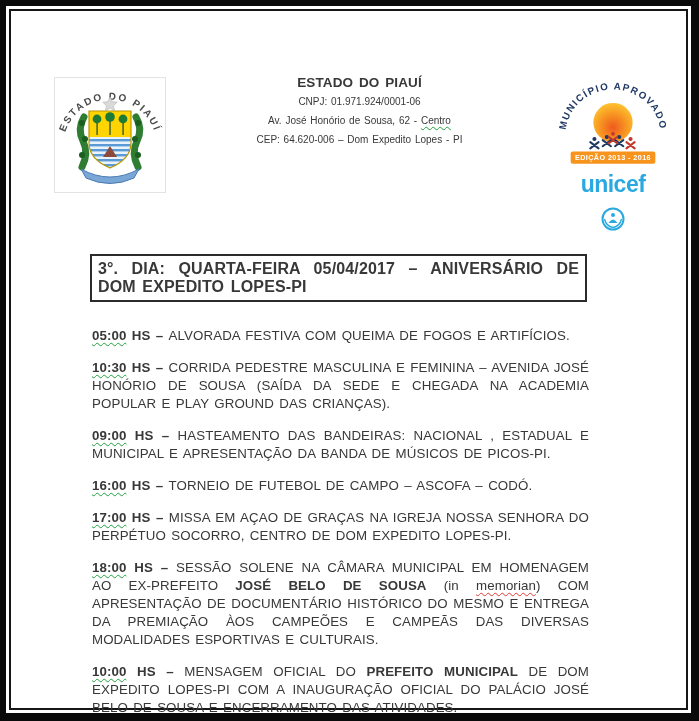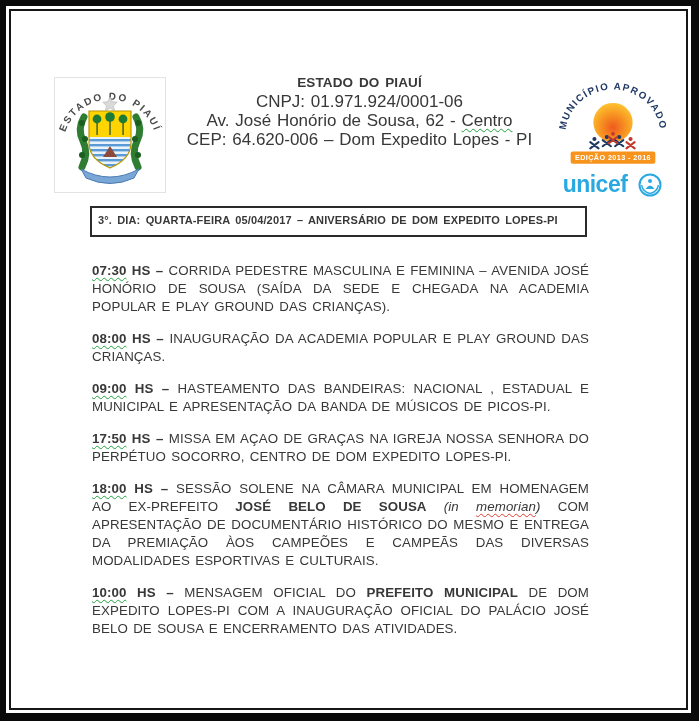--- a/index.html
+++ b/index.html
@@ -27,41 +27,41 @@
     overflow:hidden;
     font-family:"Liberation Sans","DejaVu Sans",sans-serif;
     color:var(--c-text);
   }
   .content{position:relative;padding:67px 0 0 0;}
   
   .header{display:flex;align-items:flex-start;margin:0 18px 0 48px;}
   .coat-wrap{width:112px;flex:0 0 auto;margin-top:4px;}
   .header-center{flex:1 1 auto;text-align:center;padding:0 6px;}
   .org-line{font-weight:bold;font-size:13.5px;line-height:19px;word-spacing:2px;letter-spacing:.1px;}
-  .info-line{font-size:17px;line-height:19px;word-spacing:1px;}
+  .info-line{font-size:10px;line-height:19px;word-spacing:1px;}
   .seal-wrap{width:120px;flex:0 0 auto;text-align:center;margin-top:2px;}
-  .unicef-row{display:flex;align-items:flex-start;justify-content:center;gap:10px;margin-top:-2px;}
+  .unicef-row{display:flex;align-items:center;justify-content:center;gap:10px;margin-top:-2px;flex-direction:column;}
   .unicef-text{color:var(--c-unicef-blue);font-size:23px;font-weight:600;letter-spacing:-.5px;line-height:24px;}
   .mark-green{text-decoration-line:underline;text-decoration-style:wavy;text-decoration-color:var(--c-spellcheck-green);text-decoration-thickness:1px;text-underline-offset:2px;margin-top:40px;-webkit-text-decoration-line:underline;-webkit-text-decoration-style:wavy;-webkit-text-decoration-color:var(--c-spellcheck-green);}
   .mark-red{text-decoration-line:underline;text-decoration-style:wavy;text-decoration-color:var(--c-spellcheck-red);text-decoration-thickness:1px;text-underline-offset:2px;-webkit-text-decoration-line:underline;-webkit-text-decoration-style:wavy;-webkit-text-decoration-color:var(--c-spellcheck-red);}
   
   .title-box{
     box-sizing:border-box;
-    width:497px;margin:8px 0 0 84px;
+    width:497px;margin:22px 0 0 84px;
     border:2px solid #2b2b2b;
     padding:4px 6px 5px 6px;
-    font-weight:bold;font-size:11px;line-height:17.5px;
+    font-weight:bold;font-size:16px;line-height:17.5px;
     text-align:justify;word-spacing:2px;letter-spacing:.15px;
   }
   
   .schedule{width:497px;margin:25px 0 0 86px;}
   .schedule-item{font-size:13.3px;line-height:18px;text-align:justify;word-spacing:1.5px;margin:0 0 14px 0;letter-spacing:.1px;}
   .item-time{font-weight:bold;}
   .seg-bold{font-weight:bold;}
-  .seg-italic{font-style:italic;}
+  .seg-italic{}
   
   .coat-arc-text{font-family:"Liberation Sans","DejaVu Sans",sans-serif;font-size:10px;font-weight:bold;fill:#4a4a4a;letter-spacing:2px;}
   .seal-arc-text{font-family:"Liberation Sans","DejaVu Sans",sans-serif;font-size:9.5px;font-weight:bold;fill:var(--c-seal-navy);letter-spacing:1.4px;}
   .banner-text{font-family:"Liberation Sans","DejaVu Sans",sans-serif;font-size:7px;font-weight:bold;fill:#ffffff;letter-spacing:.4px;}
 </style>
 </head>
 <body>
 
 <div class="page">
   <div class="content">
@@ -169,29 +169,30 @@
             <path d="M4.5 13 q1.5 7 8.5 8.5" fill="none" stroke="#2aa9e0" stroke-width="1.4"></path>
             <path d="M21.5 13 q-1.5 7 -8.5 8.5" fill="none" stroke="#2aa9e0" stroke-width="1.4"></path>
           </svg>
         </div>
       </div>
     </div>
 
     <div class="title-box">3°. DIA: QUARTA-FEIRA 05/04/2017 – ANIVERSÁRIO DE DOM EXPEDITO LOPES-PI</div>
 
     <div class="schedule">
+      <p class="schedule-item"><span class="item-time"><span class="mark-green">05:00</span><span> HS – </span></span><span><span>ALVORADA FESTIVA COM QUEIMA DE FOGOS E ARTIFÍCIOS.</span></span></p>
 
-      <p class="schedule-item"><span class="item-time"><span class="mark-green">07:30</span><span> HS – </span></span><span><span>CORRIDA PEDESTRE MASCULINA E FEMININA – AVENIDA JOSÉ HONÓRIO DE SOUSA (SAÍDA DA SEDE E CHEGADA NA ACADEMIA POPULAR E PLAY GROUND DAS CRIANÇAS).</span></span></p>
+      <p class="schedule-item"><span class="item-time"><span class="mark-green">10:30</span><span> HS – </span></span><span><span>CORRIDA PEDESTRE MASCULINA E FEMININA – AVENIDA JOSÉ HONÓRIO DE SOUSA (SAÍDA DA SEDE E CHEGADA NA ACADEMIA POPULAR E PLAY GROUND DAS CRIANÇAS).</span></span></p>
 
-      <p class="schedule-item"><span class="item-time"><span class="mark-green">08:00</span><span> HS – </span></span><span><span>INAUGURAÇÃO DA ACADEMIA POPULAR E PLAY GROUND DAS CRIANÇAS.</span></span></p>
 
       <p class="schedule-item"><span class="item-time"><span class="mark-green">09:00</span><span> HS – </span></span><span><span>HASTEAMENTO DAS BANDEIRAS: NACIONAL , ESTADUAL E MUNICIPAL E APRESENTAÇÃO DA BANDA DE MÚSICOS DE PICOS-PI.</span></span></p>
 
+      <p class="schedule-item"><span class="item-time"><span class="mark-green">16:00</span><span> HS – </span></span><span><span>TORNEIO DE FUTEBOL DE CAMPO – ASCOFA – CODÓ.</span></span></p>
 
-      <p class="schedule-item"><span class="item-time"><span class="mark-green">17:50</span><span> HS – </span></span><span><span>MISSA EM AÇAO DE GRAÇAS NA IGREJA NOSSA SENHORA DO PERPÉTUO SOCORRO, CENTRO DE DOM EXPEDITO LOPES-PI.</span></span></p>
+      <p class="schedule-item"><span class="item-time"><span class="mark-green">17:00</span><span> HS – </span></span><span><span>MISSA EM AÇAO DE GRAÇAS NA IGREJA NOSSA SENHORA DO PERPÉTUO SOCORRO, CENTRO DE DOM EXPEDITO LOPES-PI.</span></span></p>
 
       <p class="schedule-item"><span class="item-time"><span class="mark-green">18:00</span><span> HS – </span></span><span><span>SESSÃO SOLENE NA CÂMARA MUNICIPAL EM HOMENAGEM AO EX-PREFEITO </span><span class="seg-bold">JOSÉ BELO DE SOUSA</span><span class="seg-italic"> (in </span><span class="seg-italic mark-red">memorian</span><span class="seg-italic">)</span><span> COM APRESENTAÇÃO DE DOCUMENTÁRIO HISTÓRICO DO MESMO E ENTREGA DA PREMIAÇÃO ÀOS CAMPEÕES E CAMPEÃS DAS DIVERSAS MODALIDADES ESPORTIVAS E CULTURAIS.</span></span></p>
 
       <p class="schedule-item"><span class="item-time"><span class="mark-green">10:00</span><span> HS – </span></span><span><span>MENSAGEM OFICIAL DO </span><span class="seg-bold">PREFEITO MUNICIPAL</span><span> DE DOM EXPEDITO LOPES-PI COM A INAUGURAÇÃO OFICIAL DO PALÁCIO JOSÉ BELO DE SOUSA E ENCERRAMENTO DAS ATIVIDADES.</span></span></p>
     </div>
 
   </div>
 </div>
 
 </body></html>

